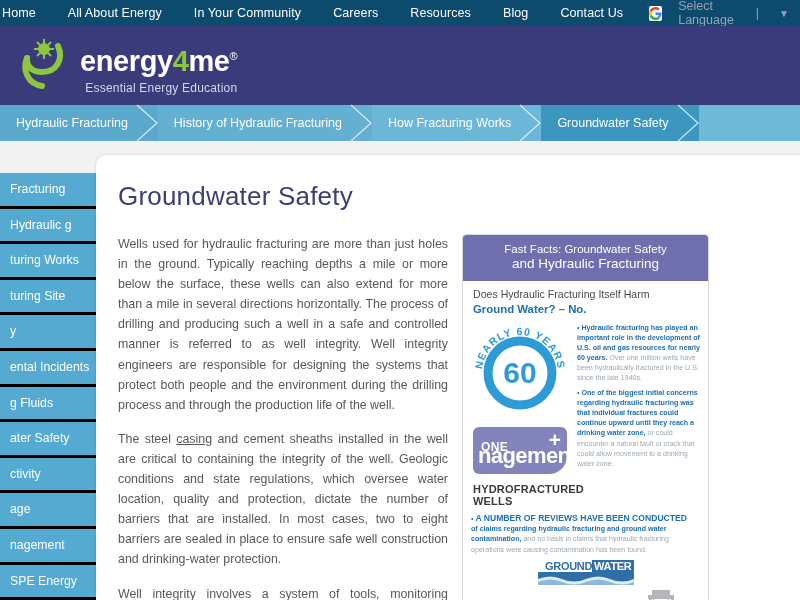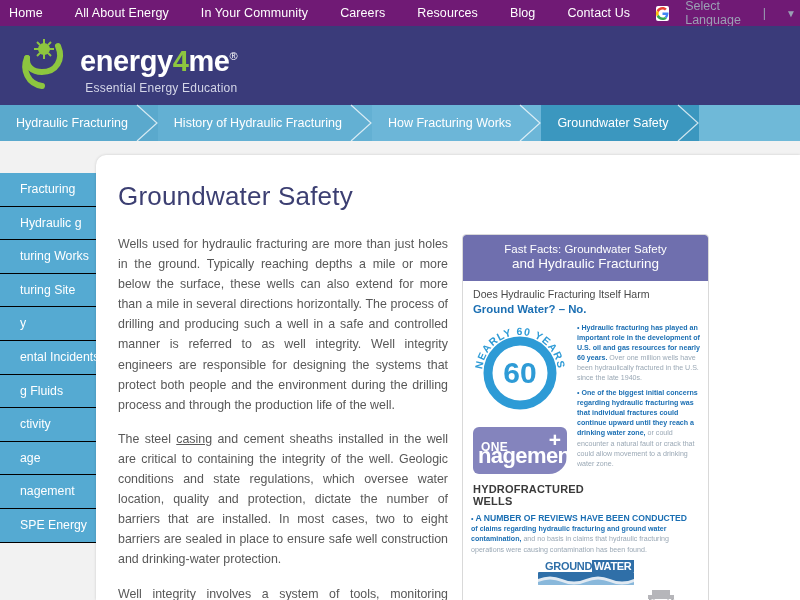--- a/index.html
+++ b/index.html
@@ -6,23 +6,23 @@
   html, body {
     width: 800px; height: 600px;
     overflow: hidden;
     font-family: "Liberation Sans", sans-serif;
     background: #ffffff;
   }
   #page { position: relative; width: 800px; height: 600px; overflow: hidden; background:#f2f2f2; }
 
   
   .topnav {
-    height: 26px; background:#701a75; color:#ffffff;
+    height: 26px; background:#0c4a6e; color:#ffffff;
     display:flex; align-items:center; justify-content:flex-end;
-    padding-right:4px; font-size:12.5px;
+    padding-right:11px; font-size:12.5px;
   }
   .topnav .nav-item { padding: 0 16px; color:#ffffff; white-space:nowrap; cursor:pointer; letter-spacing:.1px;}
   .topnav .nav-item:first-child { padding-left: 22px; }
   .gtrans { display:flex; align-items:center; gap:16px; padding-left:10px; }
   .gicon { width:15px; height:15px; background:#fff; border-radius:2px; position:relative;
            display:flex; align-items:center; justify-content:center; font-weight:bold; font-size:12px;
            color:#4285f4; line-height:1;}
   .gsel { color:#9aa0b4; font-size:12.5px; }
   .gbar { color:#9aa0b4; padding:0 4px; }
   .gcar { color:#9aa0b4; font-size:10px; }
@@ -56,22 +56,22 @@
   .crumb.active .tip path { fill:#3b97bf; }
   .crumb .tip { overflow:visible; }
 
   
   .bodyarea { position:relative; height:calc(600px - 26px - 79px - 36px); background:#f2f2f2; }
 
   .sidebar {
     position:absolute; left:0; top:32px; width:97px; background:#55aad2;
   }
   .side-item {
-    color:#ffffff; font-size:12.3px; padding:8px 6px 8px 20px;
-    border-bottom:1px solid #000000; white-space:nowrap; overflow:hidden; cursor:pointer;
+    color:#ffffff; font-size:12.3px; padding:8px 6px 8px 10px;
+    border-bottom:3px solid #000000; white-space:nowrap; overflow:hidden; cursor:pointer;
     line-height:1.35;
   }
   .side-item.two { white-space:normal; }
 
   .card {
     position:absolute; left:96px; top:14px; right:0; bottom:0;
     background:#ffffff; border-top-left-radius:10px;
     box-shadow: 0 0 3px rgba(0,0,0,.16);
     padding:26px 0 0 22px;
   }
@@ -224,20 +224,21 @@
 
     <div class="sidebar">
       <div class="side-item">Fracturing</div>
       <div class="side-item two">Hydraulic
 g</div>
       <div class="side-item">turing Works</div>
       <div class="side-item">turing Site</div>
       <div class="side-item">y</div>
       <div class="side-item">ental Incidents</div>
       <div class="side-item">g Fluids</div>
+      <div class="side-item">ater Safety</div>
       <div class="side-item">ctivity</div>
       <div class="side-item">age</div>
       <div class="side-item">nagement</div>
       <div class="side-item">SPE Energy</div>
     </div>
 
     <div class="card">
       <h1 class="page-title">Groundwater Safety</h1>
 
       <div class="cols">

